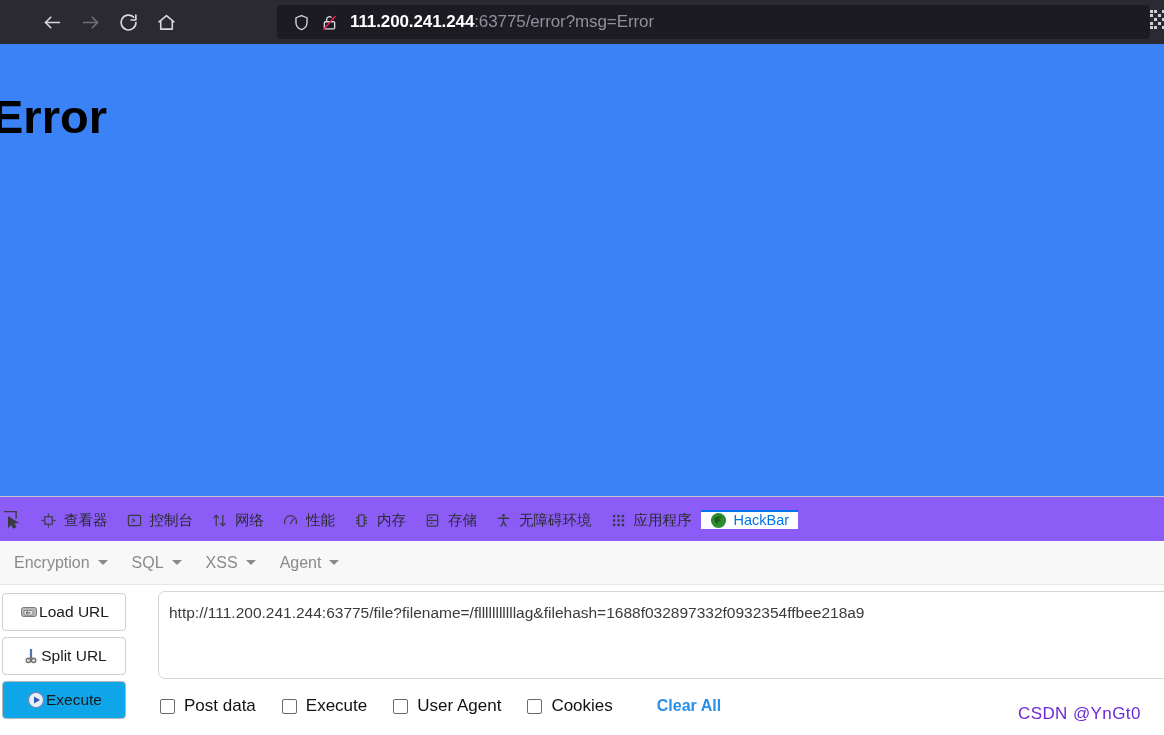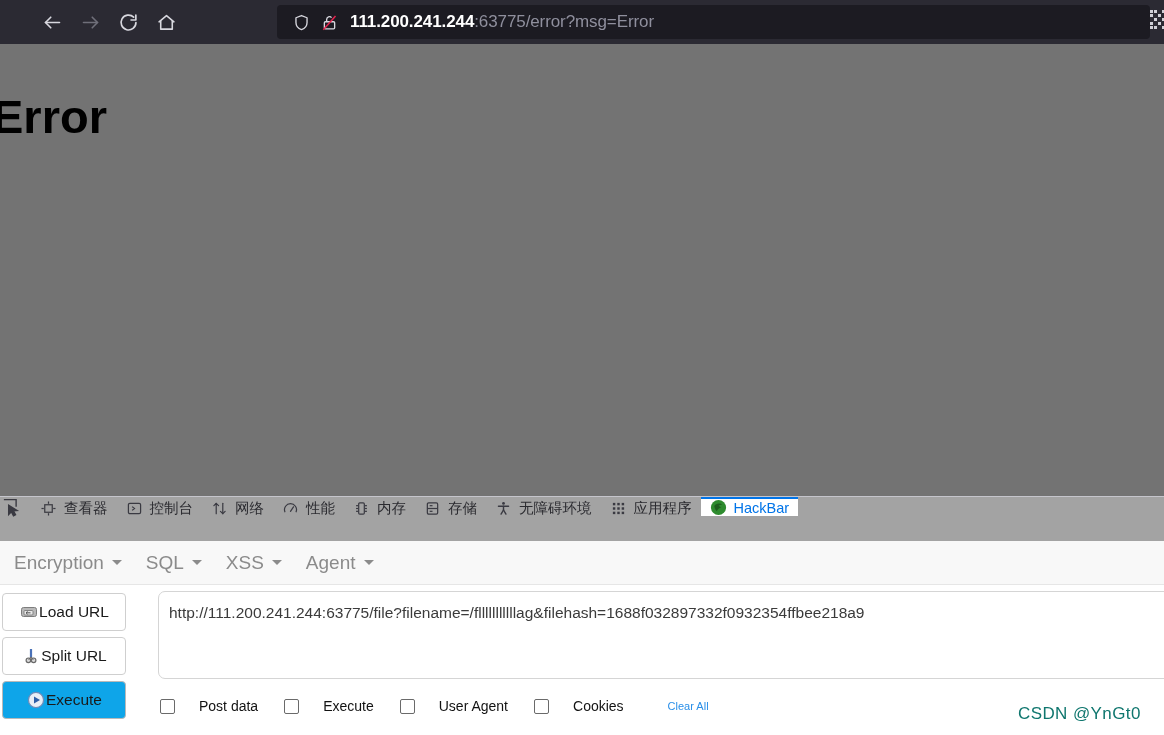--- a/index.html
+++ b/index.html
@@ -83,21 +83,21 @@
     overflow: hidden;
   }
 
   
   .page-content {
     position: absolute;
     left: 0;
     top: 44px;
     width: 1164px;
     height: 452px;
-    background: #737373;
+    background: #3b82f6;
     overflow: hidden;
   }
   .page-heading {
     position: absolute;
     left: -8px;
     top: 14px;
     font-size: 47px;
     font-weight: bold;
     color: #000000;
     font-family: "Liberation Sans", sans-serif;
@@ -112,22 +112,22 @@
     width: 1164px;
     height: 239px;
     background: #f9f9fb;
     border-top: 1px solid #c5c5cc;
     box-sizing: border-box;
   }
   .dt-tabbar {
     position: relative;
     height: 44px;
     display: flex;
-    align-items: flex-start;
-    background: #a3a3a3;
+    align-items: center;
+    background: #8b5cf6;
     border-bottom: 6px solid #0369a1;
     overflow: hidden;
   }
   .dt-picker {
     width: 26px;
     display: flex;
     align-items: center;
     justify-content: center;
     flex: 0 0 auto;
     cursor: pointer;
@@ -183,21 +183,21 @@
     display: flex;
     align-items: center;
     padding-left: 2px;
     box-sizing: border-box;
   }
   .hb-menu {
     display: flex;
     align-items: center;
     gap: 8px;
     padding: 6px 12px;
-    font-size: 19px;
+    font-size: 16px;
     color: #8b8b8b;
     cursor: pointer;
     border-radius: 3px;
   }
   .caret {
     width: 0; height: 0;
     border-left: 5px solid transparent;
     border-right: 5px solid transparent;
     border-top: 5px solid #8b8b8b;
     display: inline-block;
@@ -264,50 +264,51 @@
     position: absolute;
     left: 160px;
     top: 150px;
     display: flex;
     align-items: center;
     height: 30px;
   }
   .hb-check {
     display: flex;
     align-items: center;
-    gap: 24px;
+    gap: 9px;
     margin-right: 26px;
-    font-size: 14px;
+    font-size: 17px;
     color: #121212;
     cursor: pointer;
     white-space: nowrap;
   }
   .hb-check .box {
     width: 15px;
     height: 15px;
     border: 1.5px solid #6a6a6a;
     border-radius: 2px;
     background: #fff;
     box-sizing: border-box;
     flex: 0 0 auto;
   }
   .hb-clear {
-    font-size: 11px;
+    font-size: 16px;
     color: #2a8fe8;
     cursor: pointer;
     margin-left: 18px;
     white-space: nowrap;
+    font-weight: bold;
   }
 
   .watermark {
     position: absolute;
     left: 1018px;
     top: 704px;
     font-size: 17px;
-    color: #0f766e;
+    color: #6d28d9;
     letter-spacing: 0.4px;
     white-space: nowrap;
     user-select: none;
   }
 </style>
 </head>
 <body>
 
 <div class="browser-chrome">
   <div class="nav-btns">

